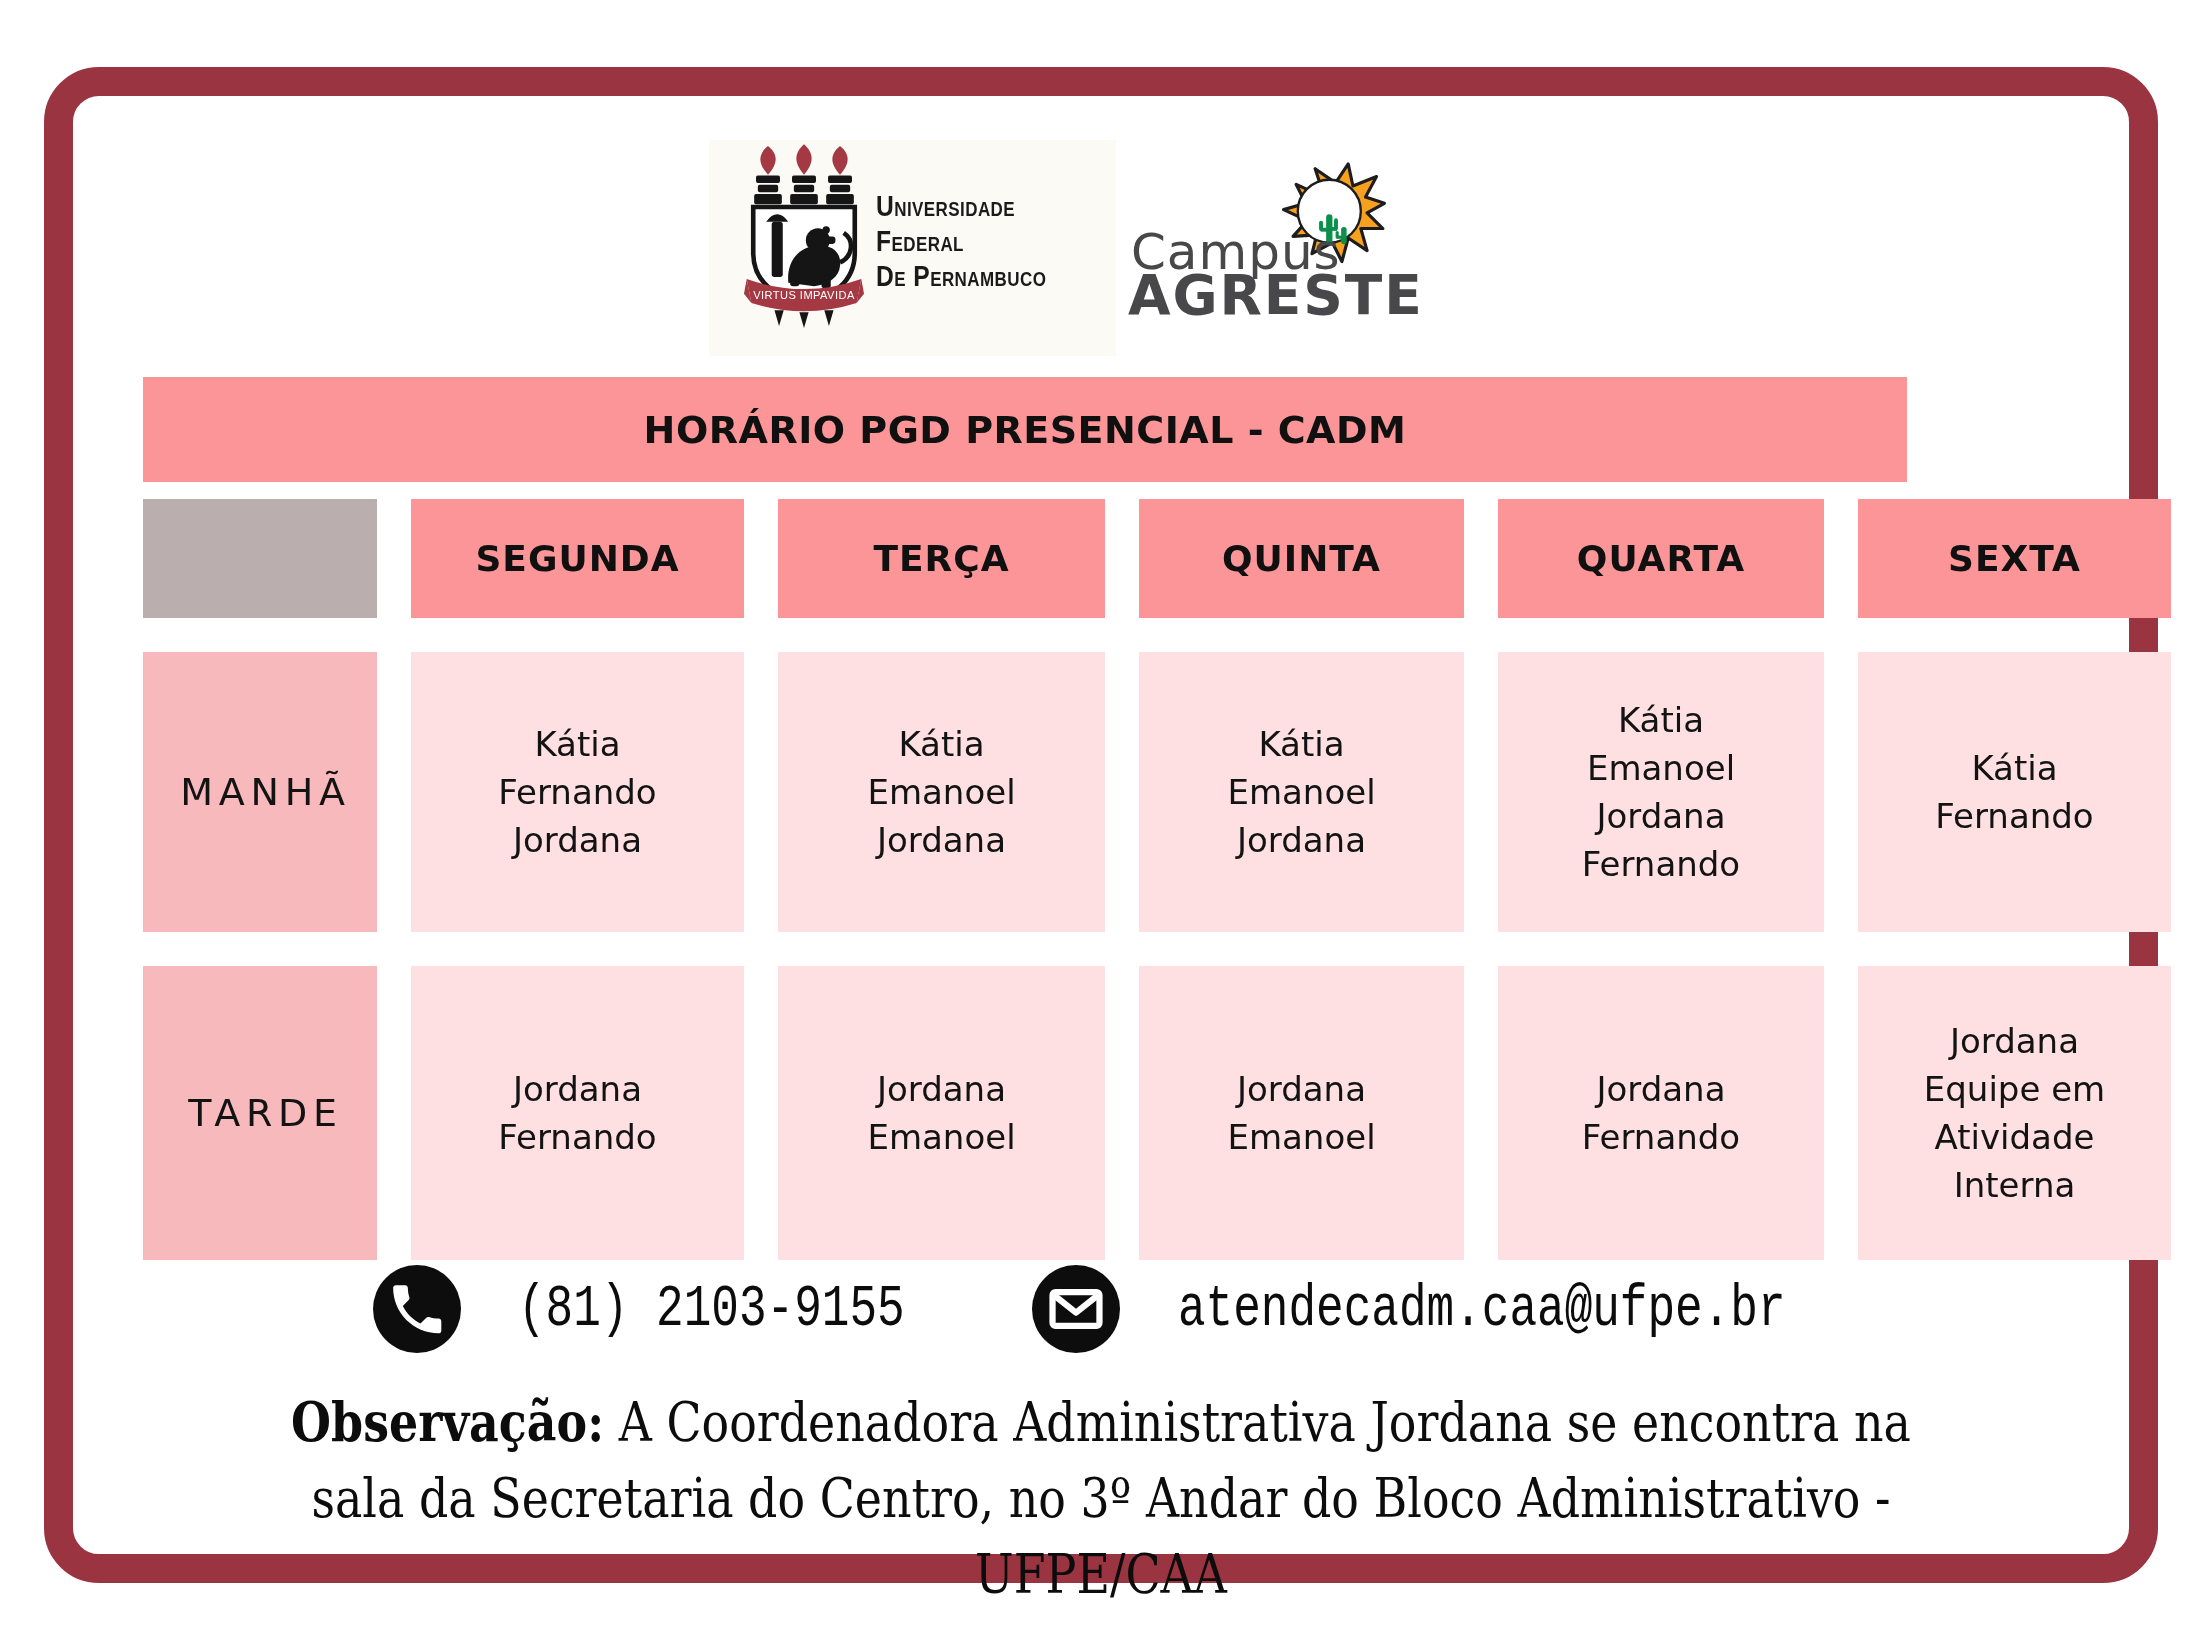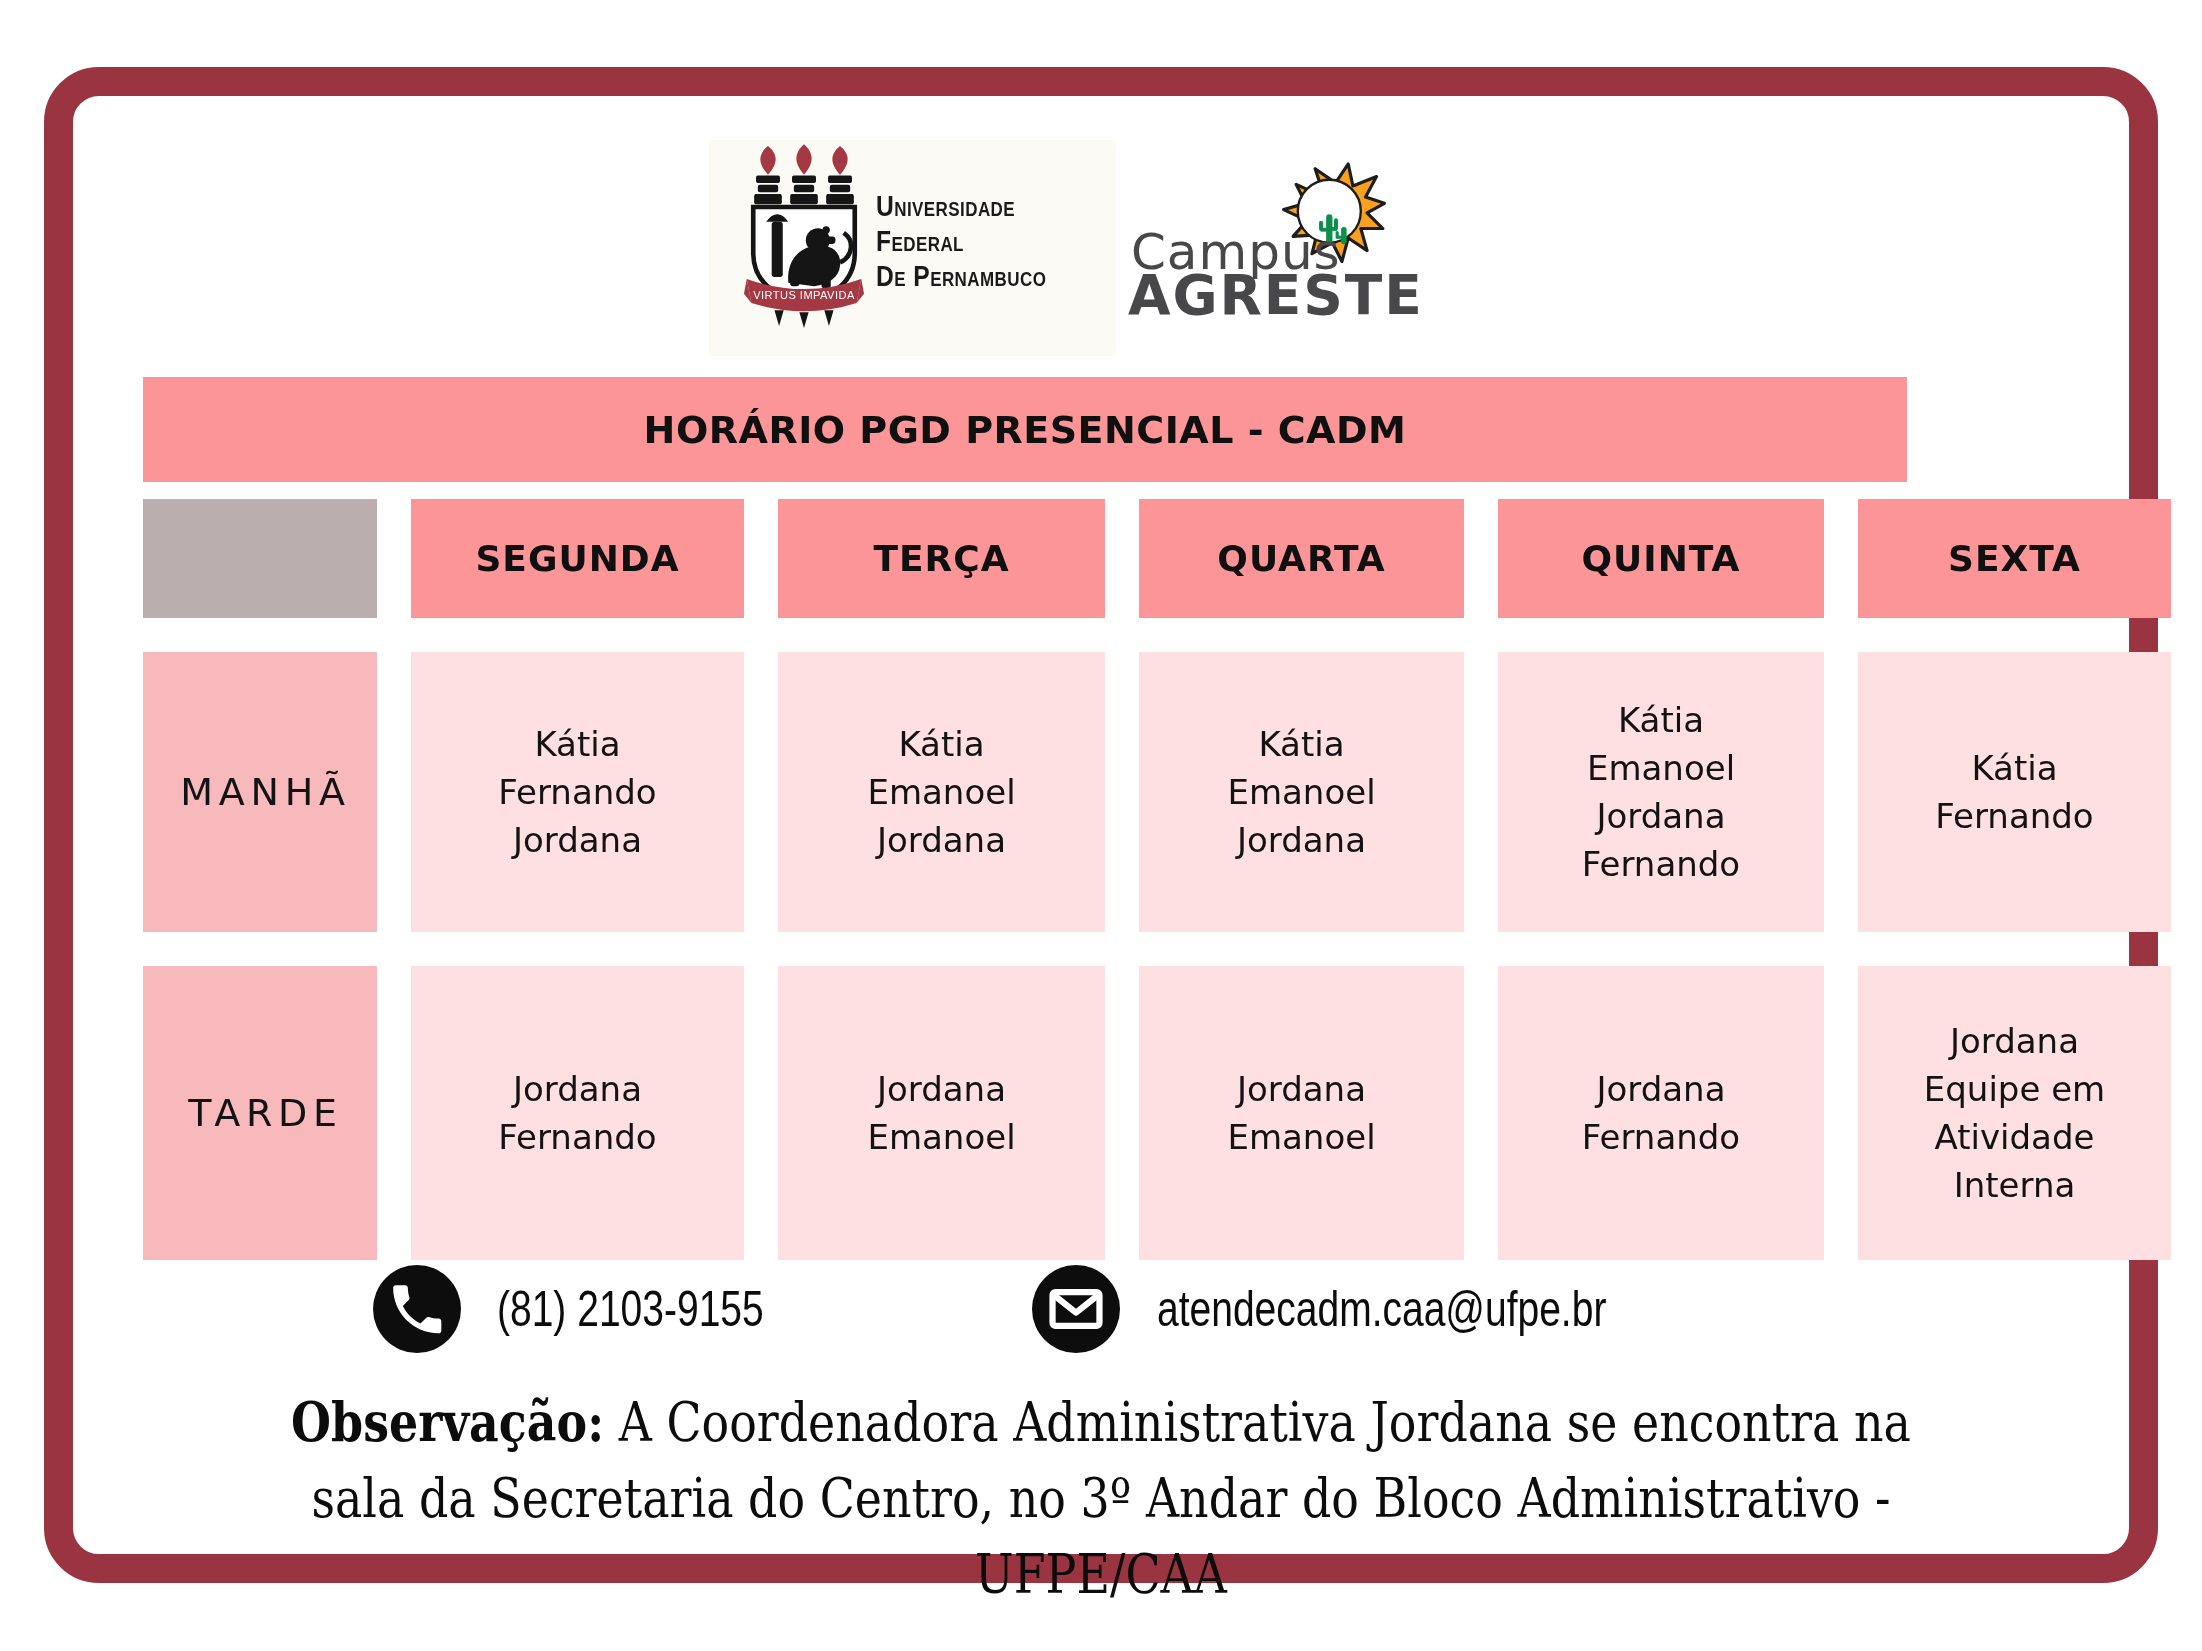--- a/index.html
+++ b/index.html
@@ -83,22 +83,22 @@
     font-size:34px;line-height:48px;color:#131313;
     white-space:pre-line;
   }
   
   .badge{position:absolute;width:88px;height:88px;}
   #phone-icon{left:373px;top:1265px;}
   #email-icon{left:1032px;top:1265px;}
   .contact-text{
     position:absolute;top:1265px;height:88px;
     display:flex;align-items:center;
-    font-family:Liberation Sans, sans-serif;
-    font-size:50px;color:#0c0c0c;white-space:nowrap;
+    font-family:Liberation Mono, monospace;
+    font-size:59px;color:#0c0c0c;white-space:nowrap;margin-left:21px;
   }
   .contact-text .sq{display:inline-block;transform:scaleX(0.78);transform-origin:left center;}
   #phone-text{left:497px;}
   #email-text{left:1157px;}
   
   #observation{
     position:absolute;left:127px;top:1384px;width:1948px;
     font-family:"DejaVu Serif",serif;
     font-size:54px;line-height:76px;color:#0c0c0c;
     text-align:center;
@@ -205,22 +205,22 @@
   </div>
 
   <div id="schedule">
     <div id="title-bar">
       <span class="t">HORÁRIO PGD PRESENCIAL - CADM</span>
     </div>
     <div id="grid">
       <div class="hcell corner"></div>
       <div class="hcell">SEGUNDA</div>
       <div class="hcell">TERÇA</div>
+      <div class="hcell">QUINTA</div>
       <div class="hcell">QUARTA</div>
-      <div class="hcell">QUINTA</div>
       <div class="hcell">SEXTA</div>
 
       <div class="rlabel">MANHÃ</div>
       <div class="cell">Kátia
 Fernando
 Jordana</div>
       <div class="cell">Kátia
 Emanoel
 Jordana</div>
       <div class="cell">Kátia

